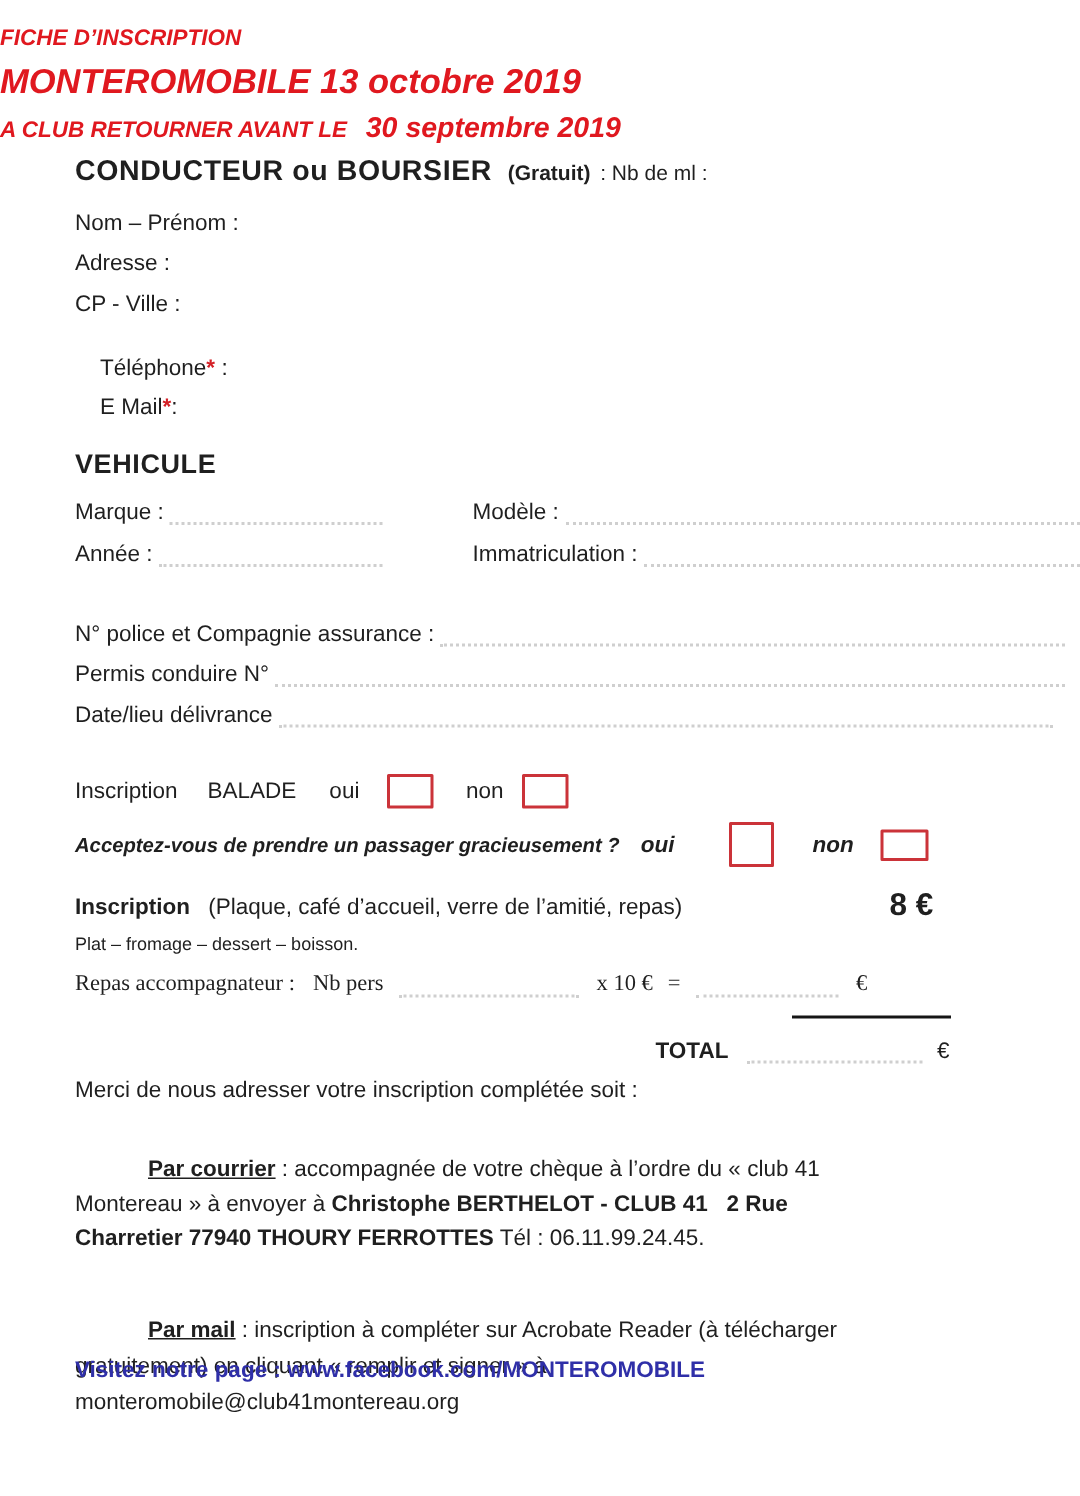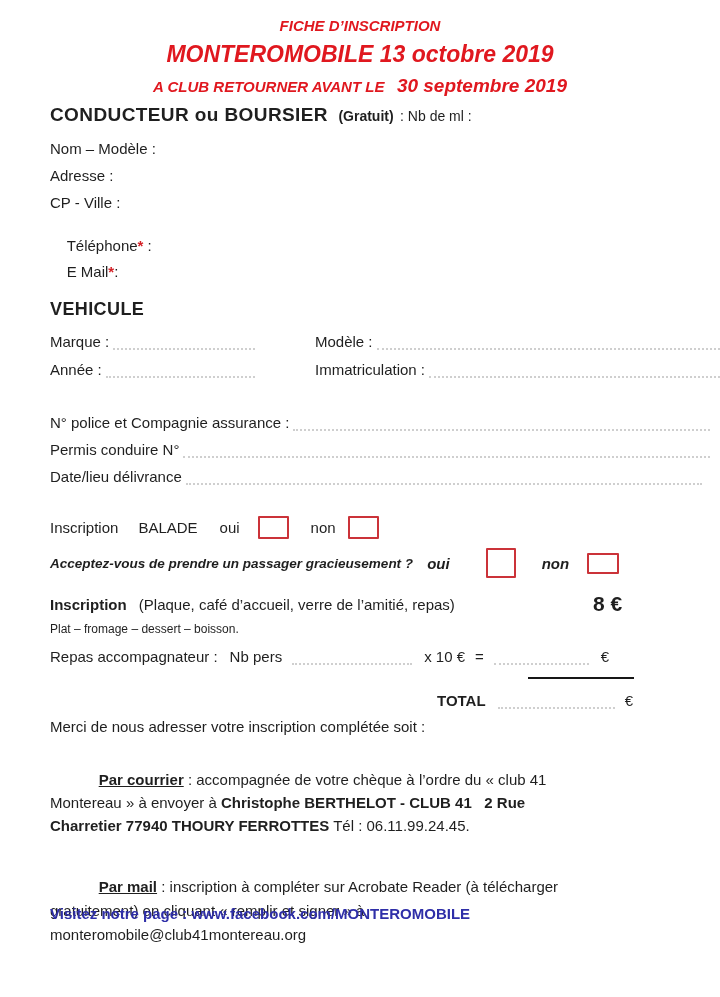--- a/index.html
+++ b/index.html
@@ -6,21 +6,21 @@
   .page{
     position:relative;
     width:720px;height:997px;
     background:#ffffff;
     font-family:"Liberation Sans",sans-serif;
     color:#1f1f1f;
     overflow:hidden;
   }
   .abs{position:absolute;}
   .pre{white-space:pre-wrap;}
-  .center{left:0;width:720px;text-align:center;}
+  .center{left:0;width:720px;text-align:left;}
   .red{color:#e0181f;}
   .red2{color:#d42127;}
   .it{font-style:italic;}
   .b{font-weight:bold;}
   .blk{font-weight:900;letter-spacing:.4px;text-align:right;}
   .u{text-decoration:underline;padding-left:32px;}
   .fs15{font-size:15px;}
   .row{display:flex;align-items:center;}
   .dotline{
     display:inline-block;height:14px;flex:1 1 auto;
@@ -49,21 +49,21 @@
     <span class="red it" style="font-size:15px;font-weight:600;">A CLUB RETOURNER AVANT LE</span>
     <span class="red it b" style="font-size:19px;margin-left:8px;">30 septembre 2019</span>
   </div>
 
   <div class="abs" style="top:104px;left:50px;right:10px;">
     <span class="blk" style="font-size:19px;">CONDUCTEUR ou BOURSIER</span>
     <span class="b" style="font-size:14px;margin-left:6px;">(Gratuit)</span>
     <span style="font-size:14px;margin-left:2px;">: Nb de ml :</span>
   </div>
 
-  <div class="abs fs15" style="top:140px;left:50px;">Nom – Modèle :</div>
+  <div class="abs fs15" style="top:140px;left:50px;">Nom – Prénom :</div>
   <div class="abs fs15" style="top:167px;left:50px;">Adresse :</div>
   <div class="abs fs15" style="top:194px;left:50px;">CP - Ville :</div>
   <div class="abs fs15 pre" style="top:220px;left:50px;">
     <span>Téléphone</span><span class="red2 b">*</span><span> :</span>
   </div>
   <div class="abs fs15 pre" style="top:246px;left:50px;">
     <span>E Mail</span><span class="red2 b">*</span><span>:</span>
   </div>
 
   <div class="abs blk" style="top:299px;left:50px;font-size:18px;">VEHICULE</div>
@@ -120,21 +120,21 @@
     <span class="checkbox cb-wide" style="margin-left:18px;"></span>
   </div>
 
   <div class="abs fs15" style="top:596px;left:50px;">
     <span class="b">Inscription</span>
     <span style="margin-left:8px;">(Plaque, café d’accueil, verre de l’amitié, repas)</span>
   </div>
   <div class="abs b" style="top:592px;left:593px;font-size:21px;">8 €</div>
   <div class="abs" style="top:622px;left:50px;font-size:12px;">Plat – fromage – dessert – boisson.</div>
 
-  <div class="abs row fs15" style="top:648px;left:50px;">
+  <div class="abs row fs15" style="top:648px;left:50px;font-family:Liberation Serif, serif;">
     <span>Repas accompagnateur :</span>
     <span style="margin-left:12px;">Nb pers</span>
     <span class="dotline fixed" style="width:120px;margin-left:10px;"></span>
     <span style="margin-left:12px;">x 10 €</span>
     <span style="margin-left:10px;">=</span>
     <span class="dotline fixed" style="width:95px;margin-left:10px;"></span>
     <span style="margin-left:12px;">€</span>
   </div>
 
   <div class="abs sumline" style="top:677px;left:528px;width:106px;"></div>

